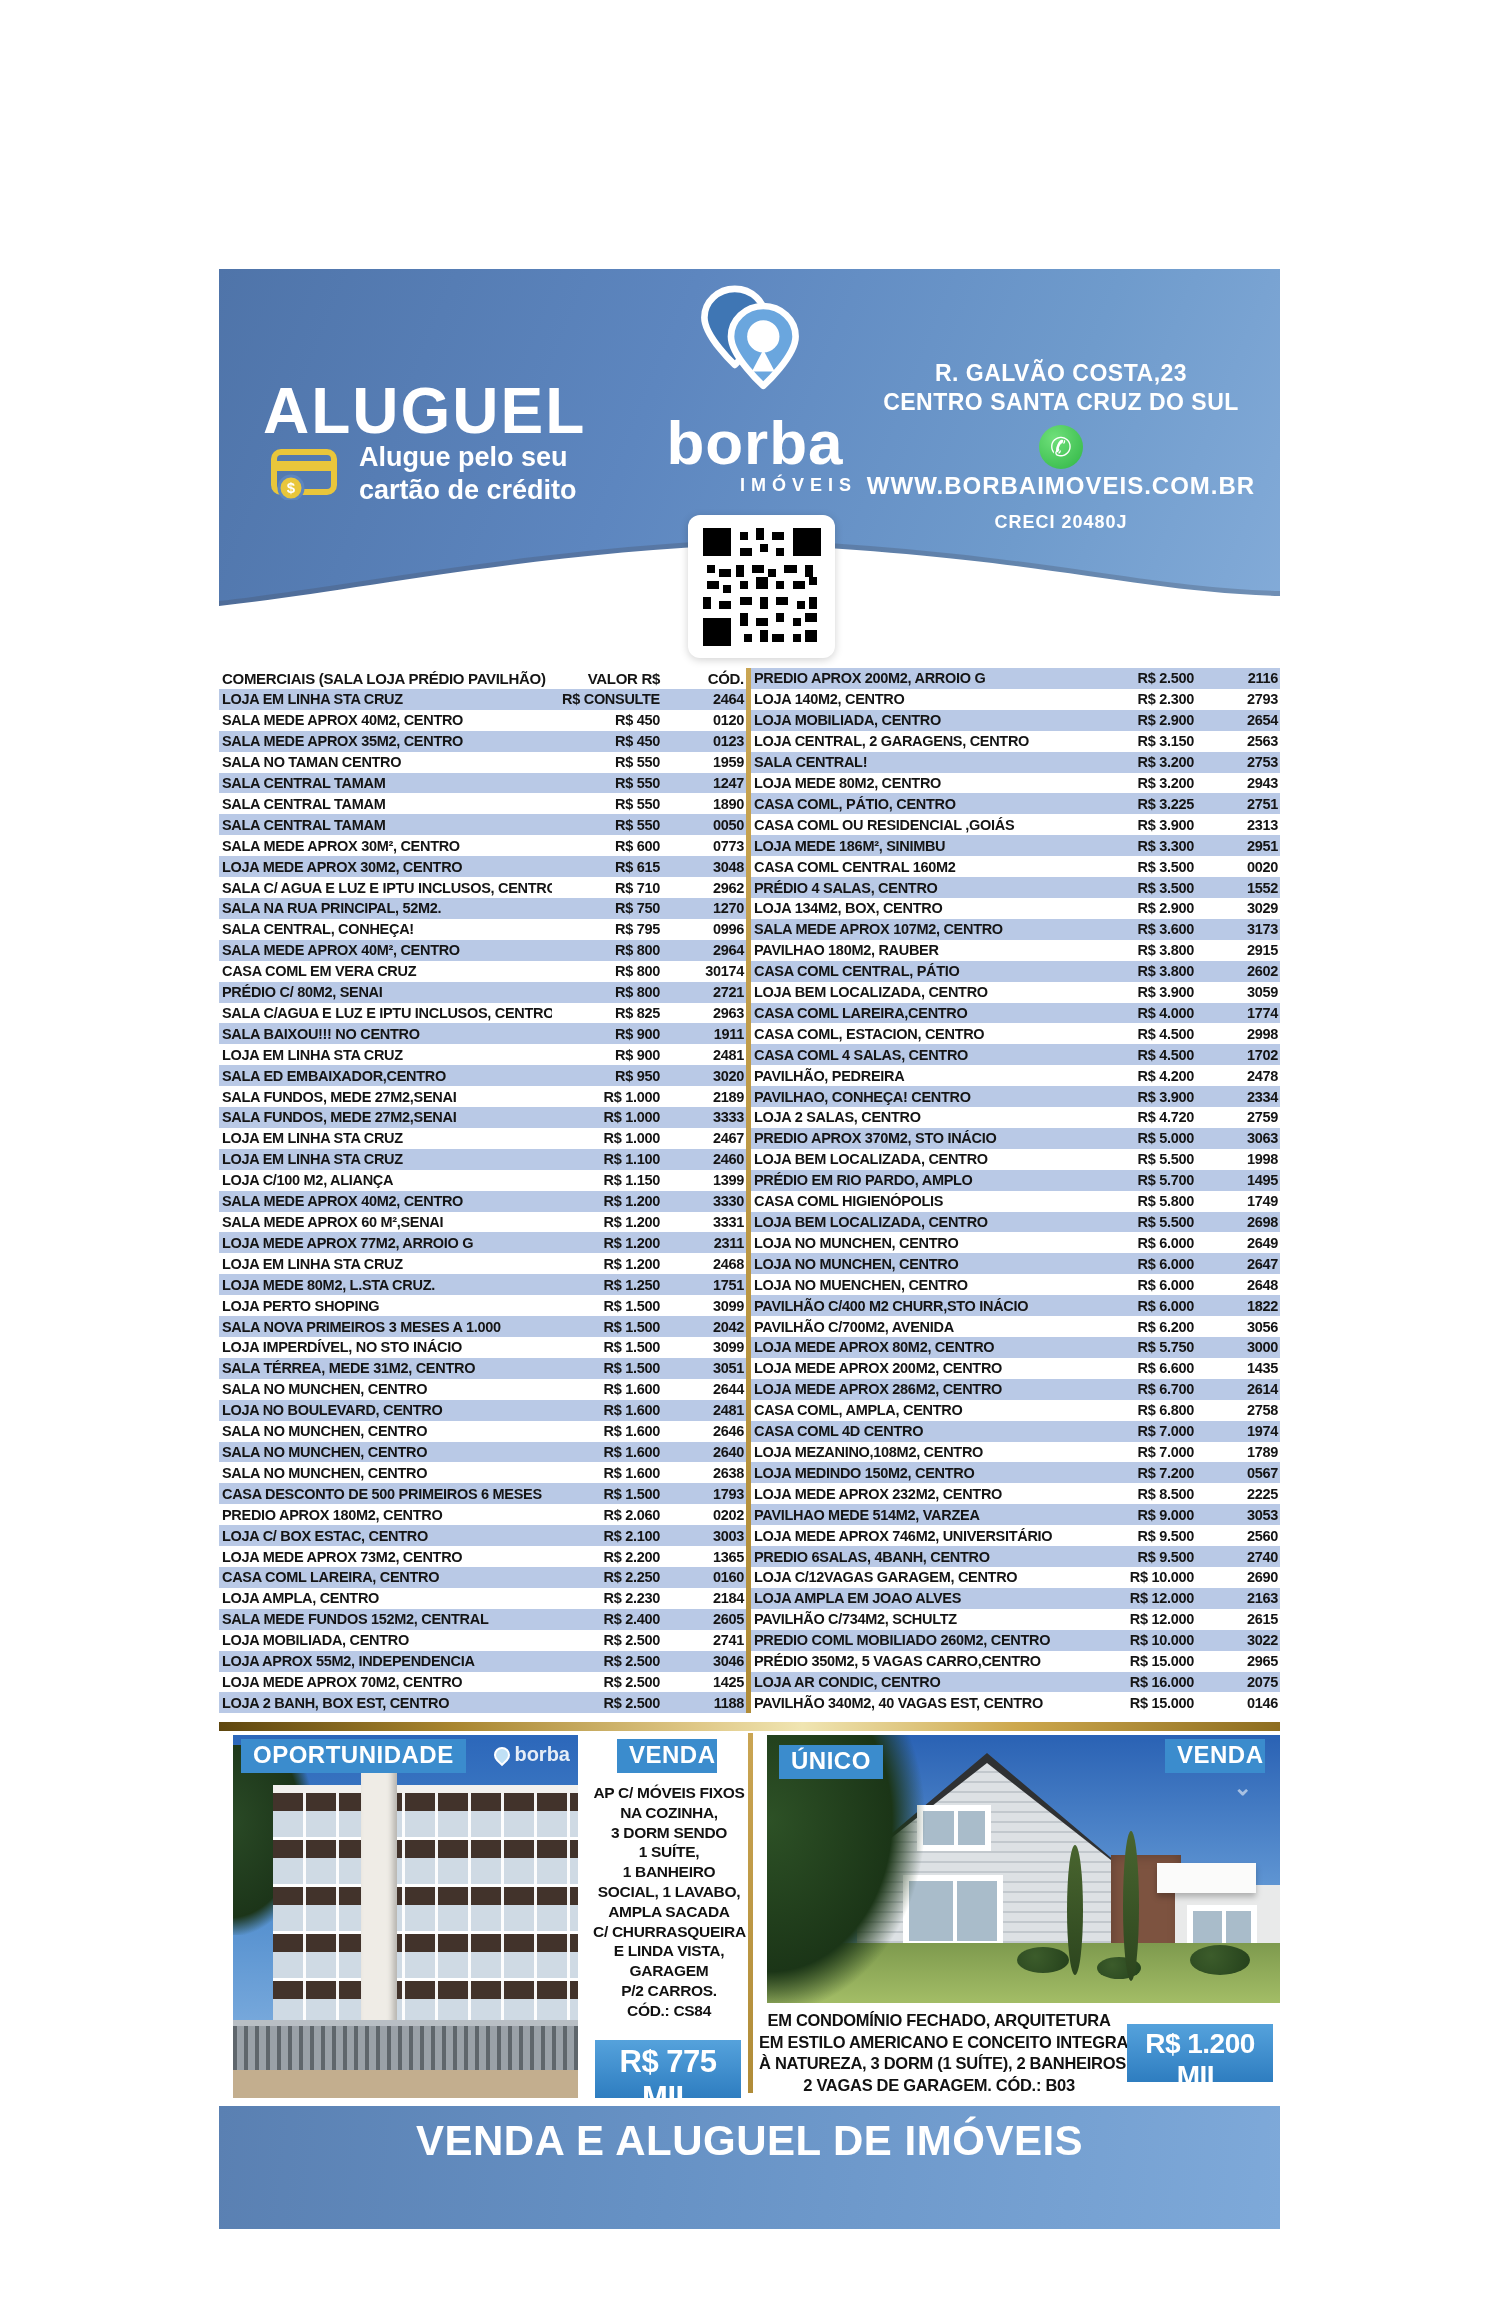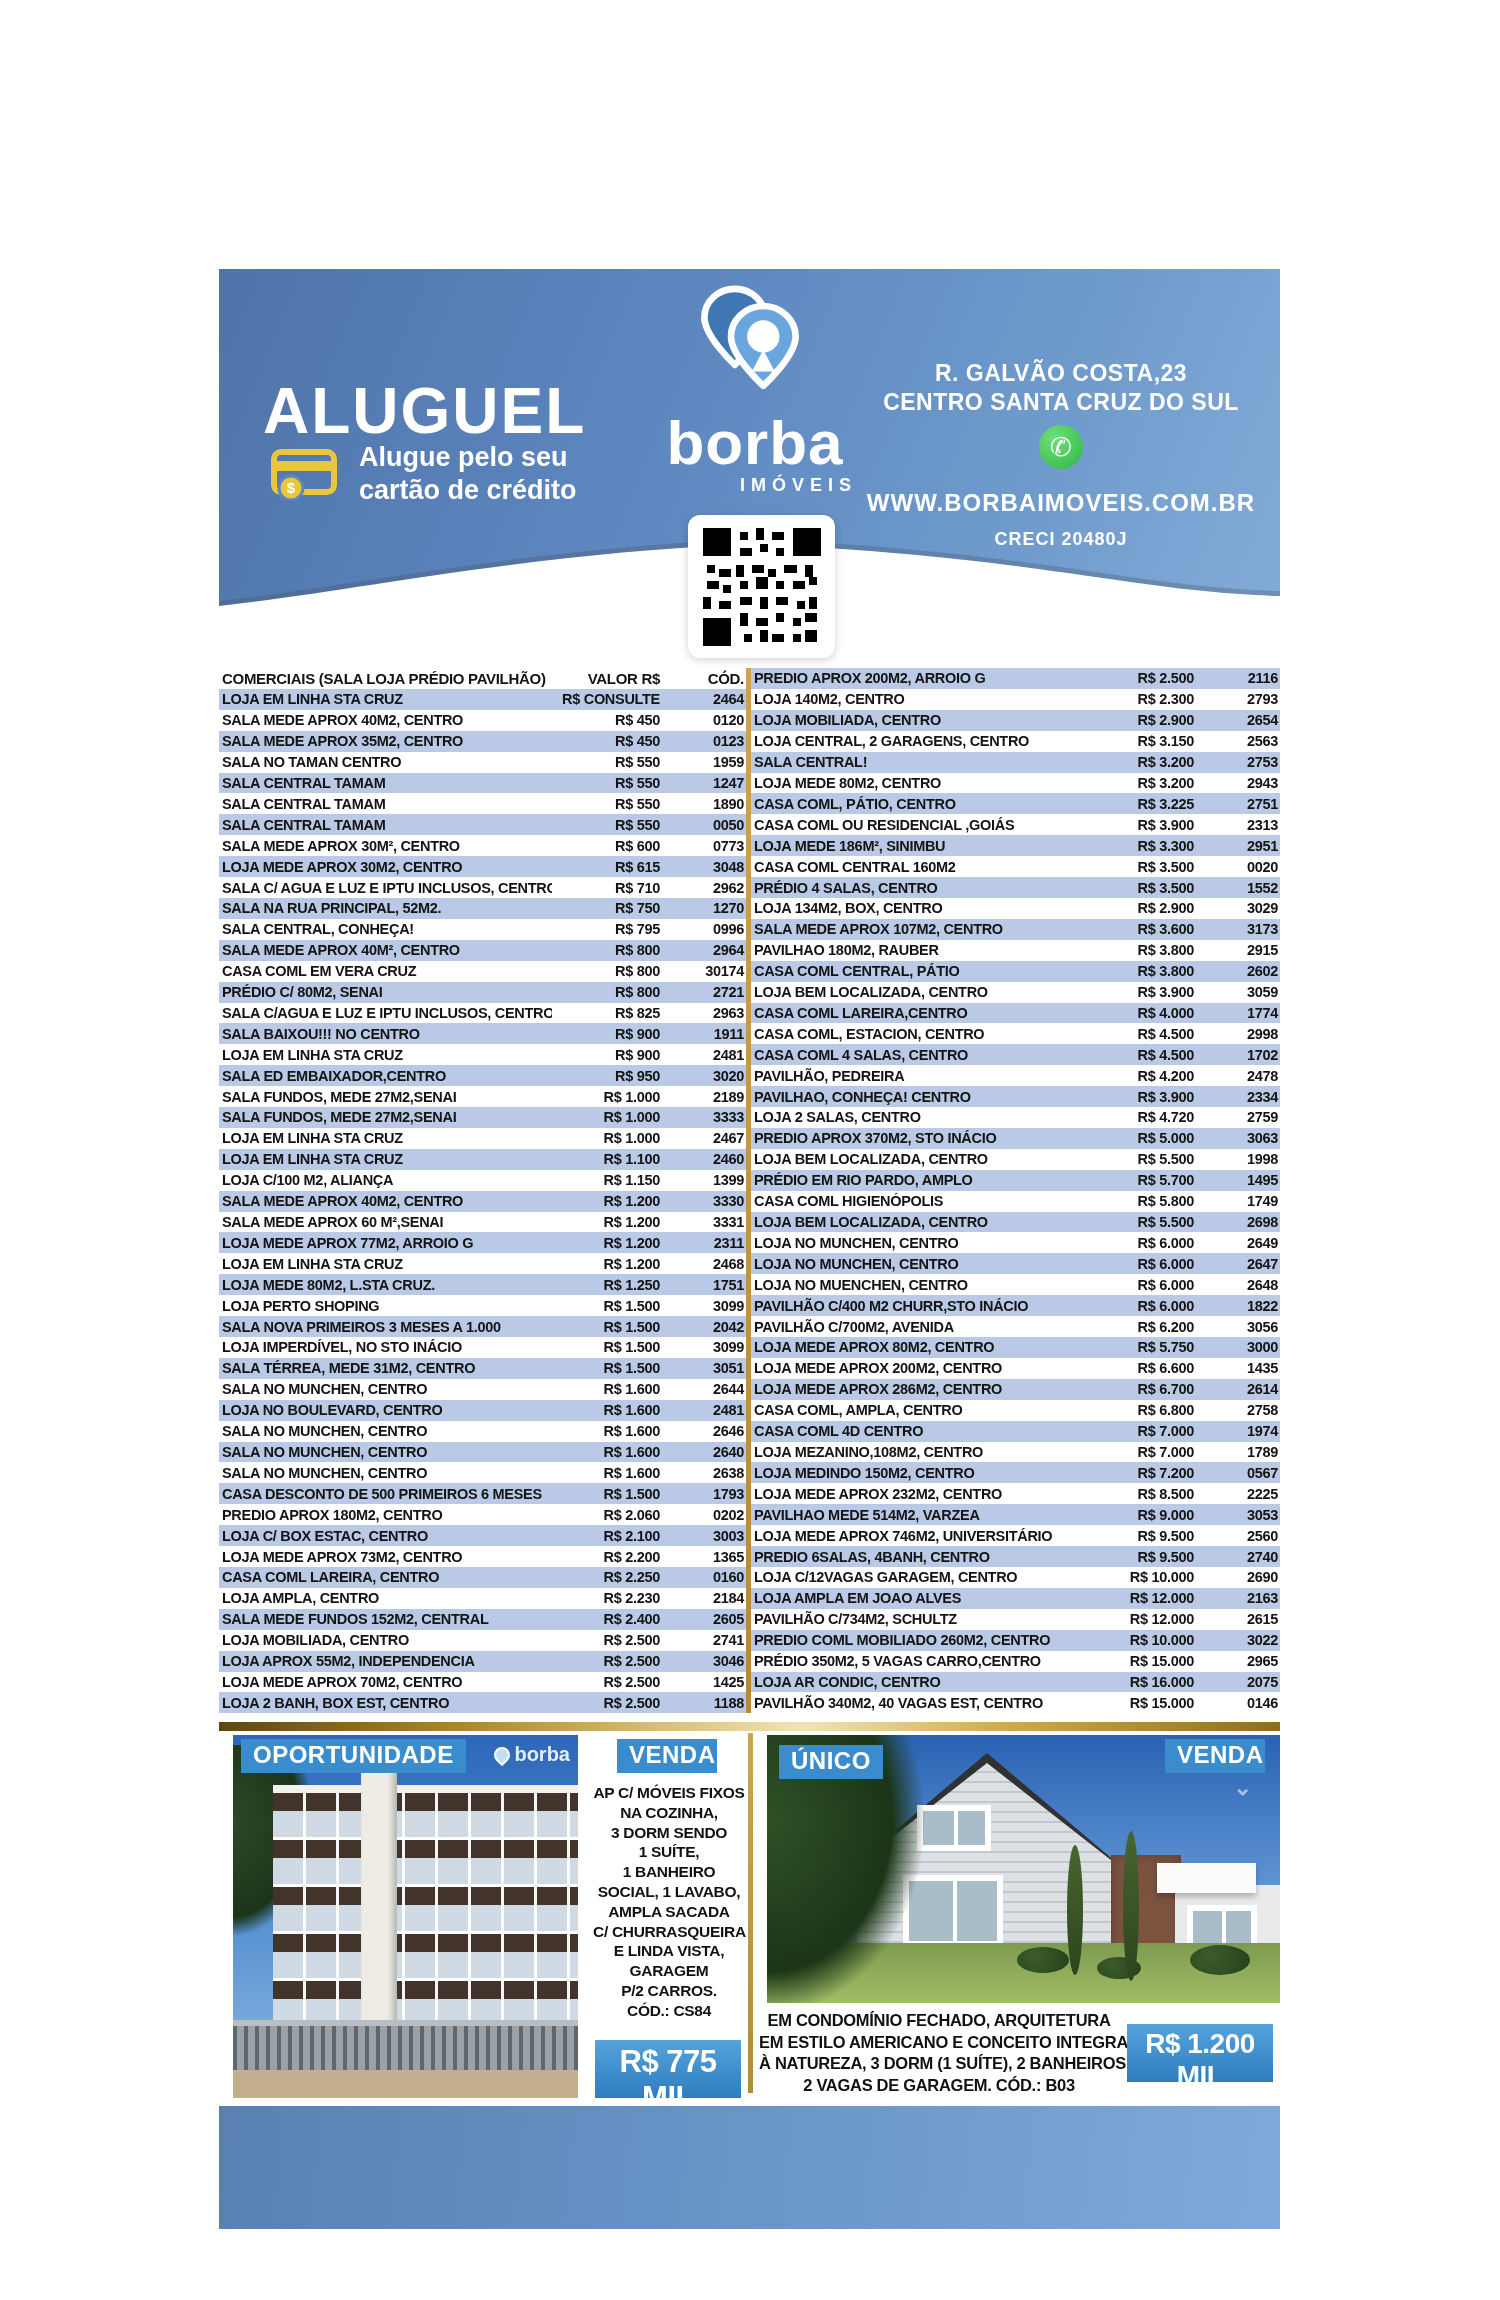--- a/index.html
+++ b/index.html
@@ -21,21 +21,21 @@
     color:#fff; font-weight:bold; font-size:62px; letter-spacing:1px; }
   .brand-sub { position:absolute; left:436px; top:206px; width:202px; text-align:right;
     color:#fff; font-weight:bold; font-size:18px; letter-spacing:6px; }
   .right-info { position:absolute; left:640px; top:90px; width:404px; text-align:center; color:#fff; }
   .addr { font-weight:bold; font-size:23px; line-height:29px; letter-spacing:0.5px; }
   .phone-row { margin-top:8px; display:flex; align-items:center; justify-content:center; gap:10px; }
   .wa-icon { width:44px; height:44px; border-radius:50%;
     background:radial-gradient(circle at 35% 30%,#6fe07a,#2fb544); color:#fff;
     font-size:26px; line-height:44px; text-align:center; }
   .phone-num { font-weight:bold; font-size:46px; letter-spacing:1px; }
-  .website { margin-top:20px; font-weight:bold; font-size:24px; letter-spacing:1px; }
+  .website { margin-top:3px; font-weight:bold; font-size:24px; letter-spacing:1px; }
   .creci { margin-top:12px; font-weight:bold; font-size:18px; letter-spacing:1px; }
   .qr-box { position:absolute; left:469px; top:515px; width:147px; height:143px;
     background:#fff; border-radius:12px; z-index:5; box-shadow:0 2px 8px rgba(0,0,0,.18);
     display:flex; align-items:center; justify-content:center; }
 
   
   .listings { position:absolute; left:0; top:668px; width:1061px; display:flex; }
   .col { display:flex; flex-direction:column; }
   .col-left { width:527px; }
   .col-right { width:529px; }
@@ -798,15 +798,16 @@
           <div class="line">2 VAGAS DE GARAGEM. CÓD.: B03</div>
         </div>
       <div class="price-box" style="left:908px; top:291px; width:146px; height:58px;">
         <div class="price" style="font-size:28px;">R$ 1.200 MIL</div>
         <div class="finance">FINANCIÁVEL</div>
       </div>
     </div>
   </div>
 
   <div class="footer">
+    <div class="l2">VENDA E ALUGUEL DE IMÓVEIS</div>
   </div>
 
 </div>
 
 </body></html>

